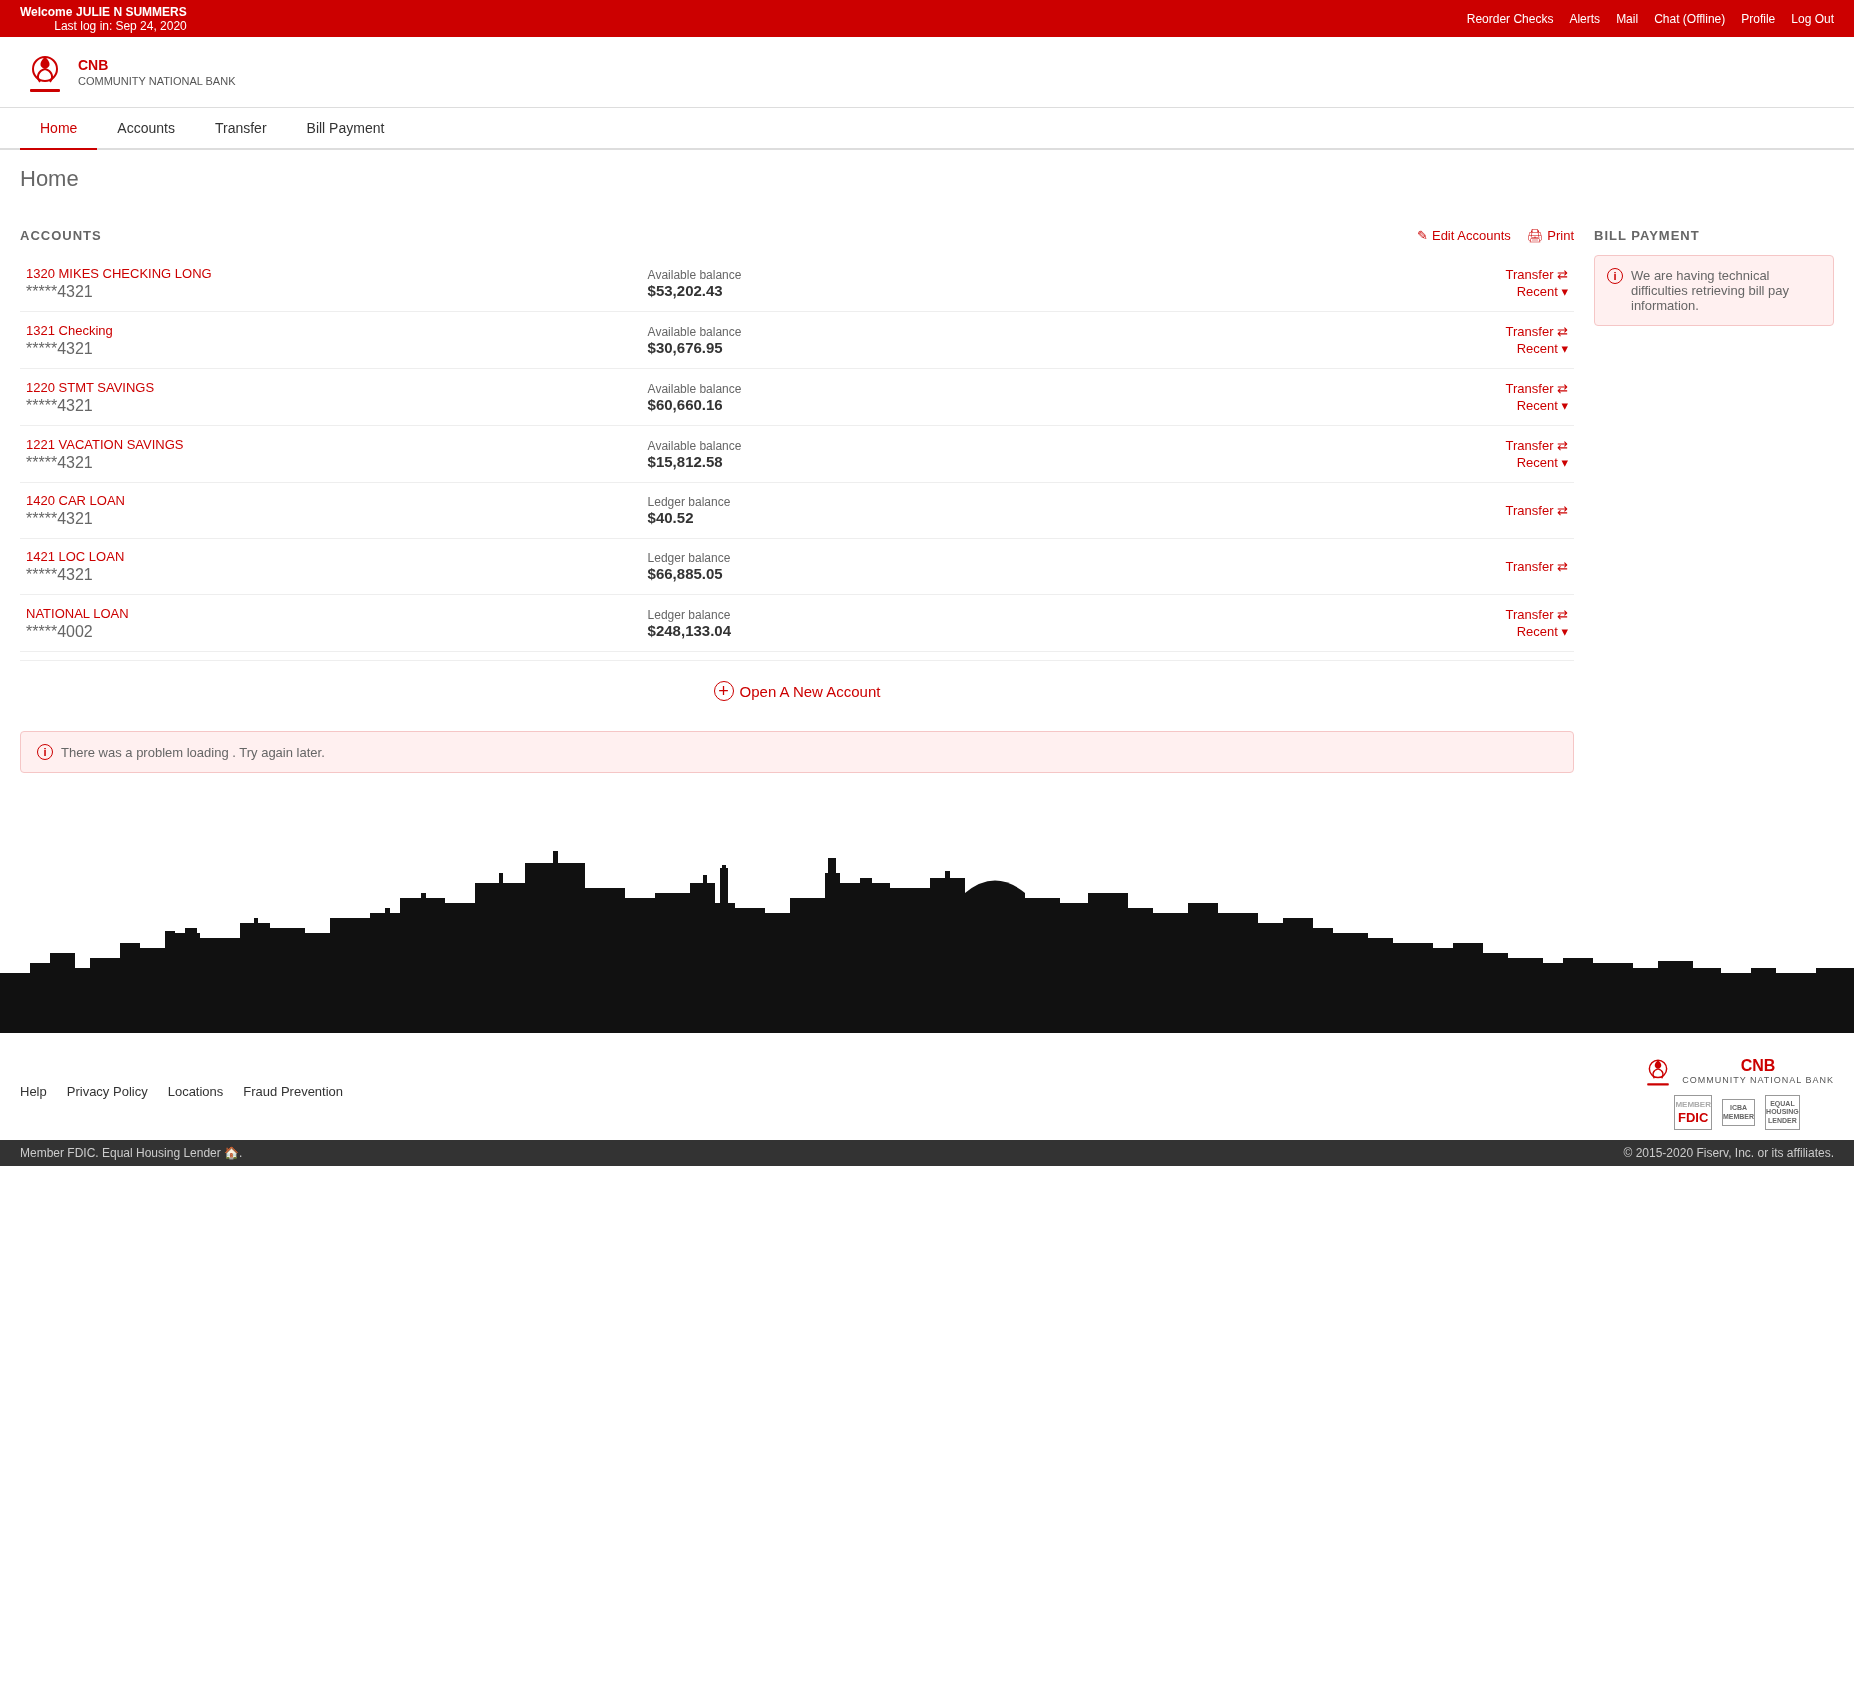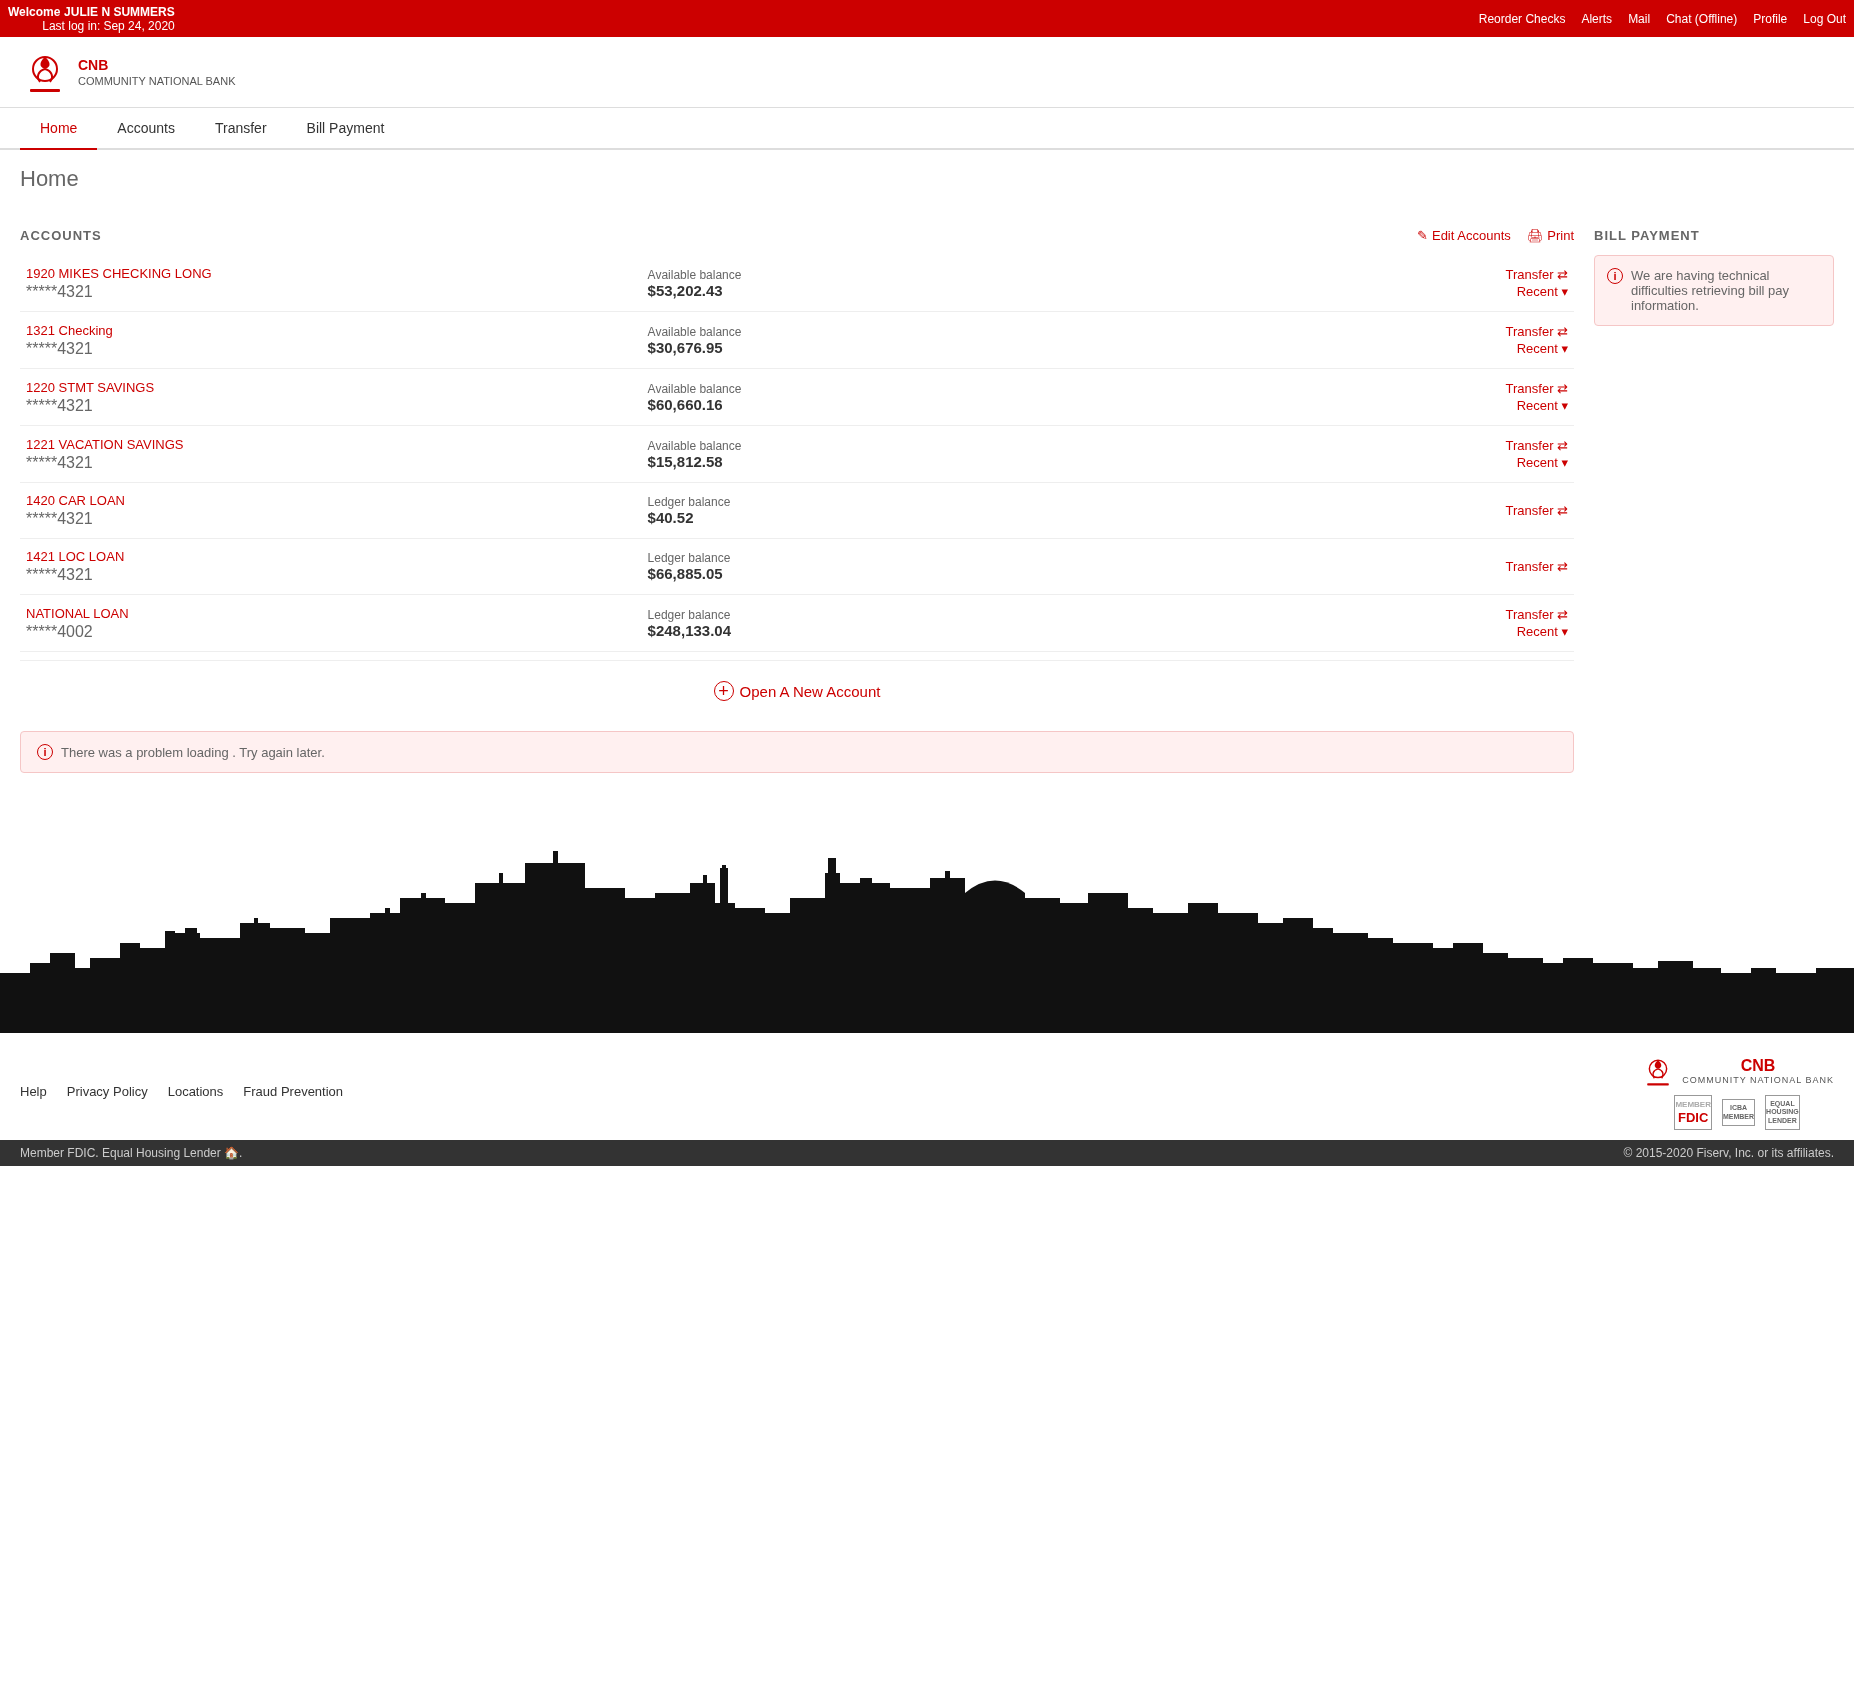--- a/index.html
+++ b/index.html
@@ -3,21 +3,21 @@
   <meta charset="utf-8">
   <style>
     * { margin: 0; padding: 0; box-sizing: border-box; }
     body { font-family: Arial, sans-serif; font-size: 14px; color: #333; background: #fff; }
 
     
     .top-bar {
       background: #cc0000;
       color: #fff;
       text-align: right;
-      padding: 4px 8px;
+      padding: 4px 20px;
       font-size: 12px;
       display: flex;
       justify-content: flex-end;
       align-items: center;
       gap: 16px;
     }
     .top-bar .welcome-text { margin-right: auto; text-align: right; }
     .top-bar .welcome-name { font-weight: bold; font-size: 13px; }
     .top-bar .last-login { font-size: 11px; }
     .top-bar a, .top-bar span {
@@ -266,21 +266,21 @@
           <span>🖨</span>
           <span>Print</span>
         </a>
       </div>
     </div>
 
     <table class="accounts-table">
       <tbody id="accounts-tbody">
       <tr>
     <td style="width:40%">
-      <div class="account-name">1920 MIKES CHECKING LONG</div>
+      <div class="account-name">1320 MIKES CHECKING LONG</div>
       <div class="account-number">*****4321</div>
     </td>
     <td style="width:30%">
       <div class="balance-label">Available balance</div>
       <div class="balance-amount">$53,202.43</div>
     </td>
     <td class="account-actions" style="width:30%">
       <span class="account-action-btn">Transfer ⇄</span>
       <span class="account-action-btn">Recent ▾</span>
     </td>

